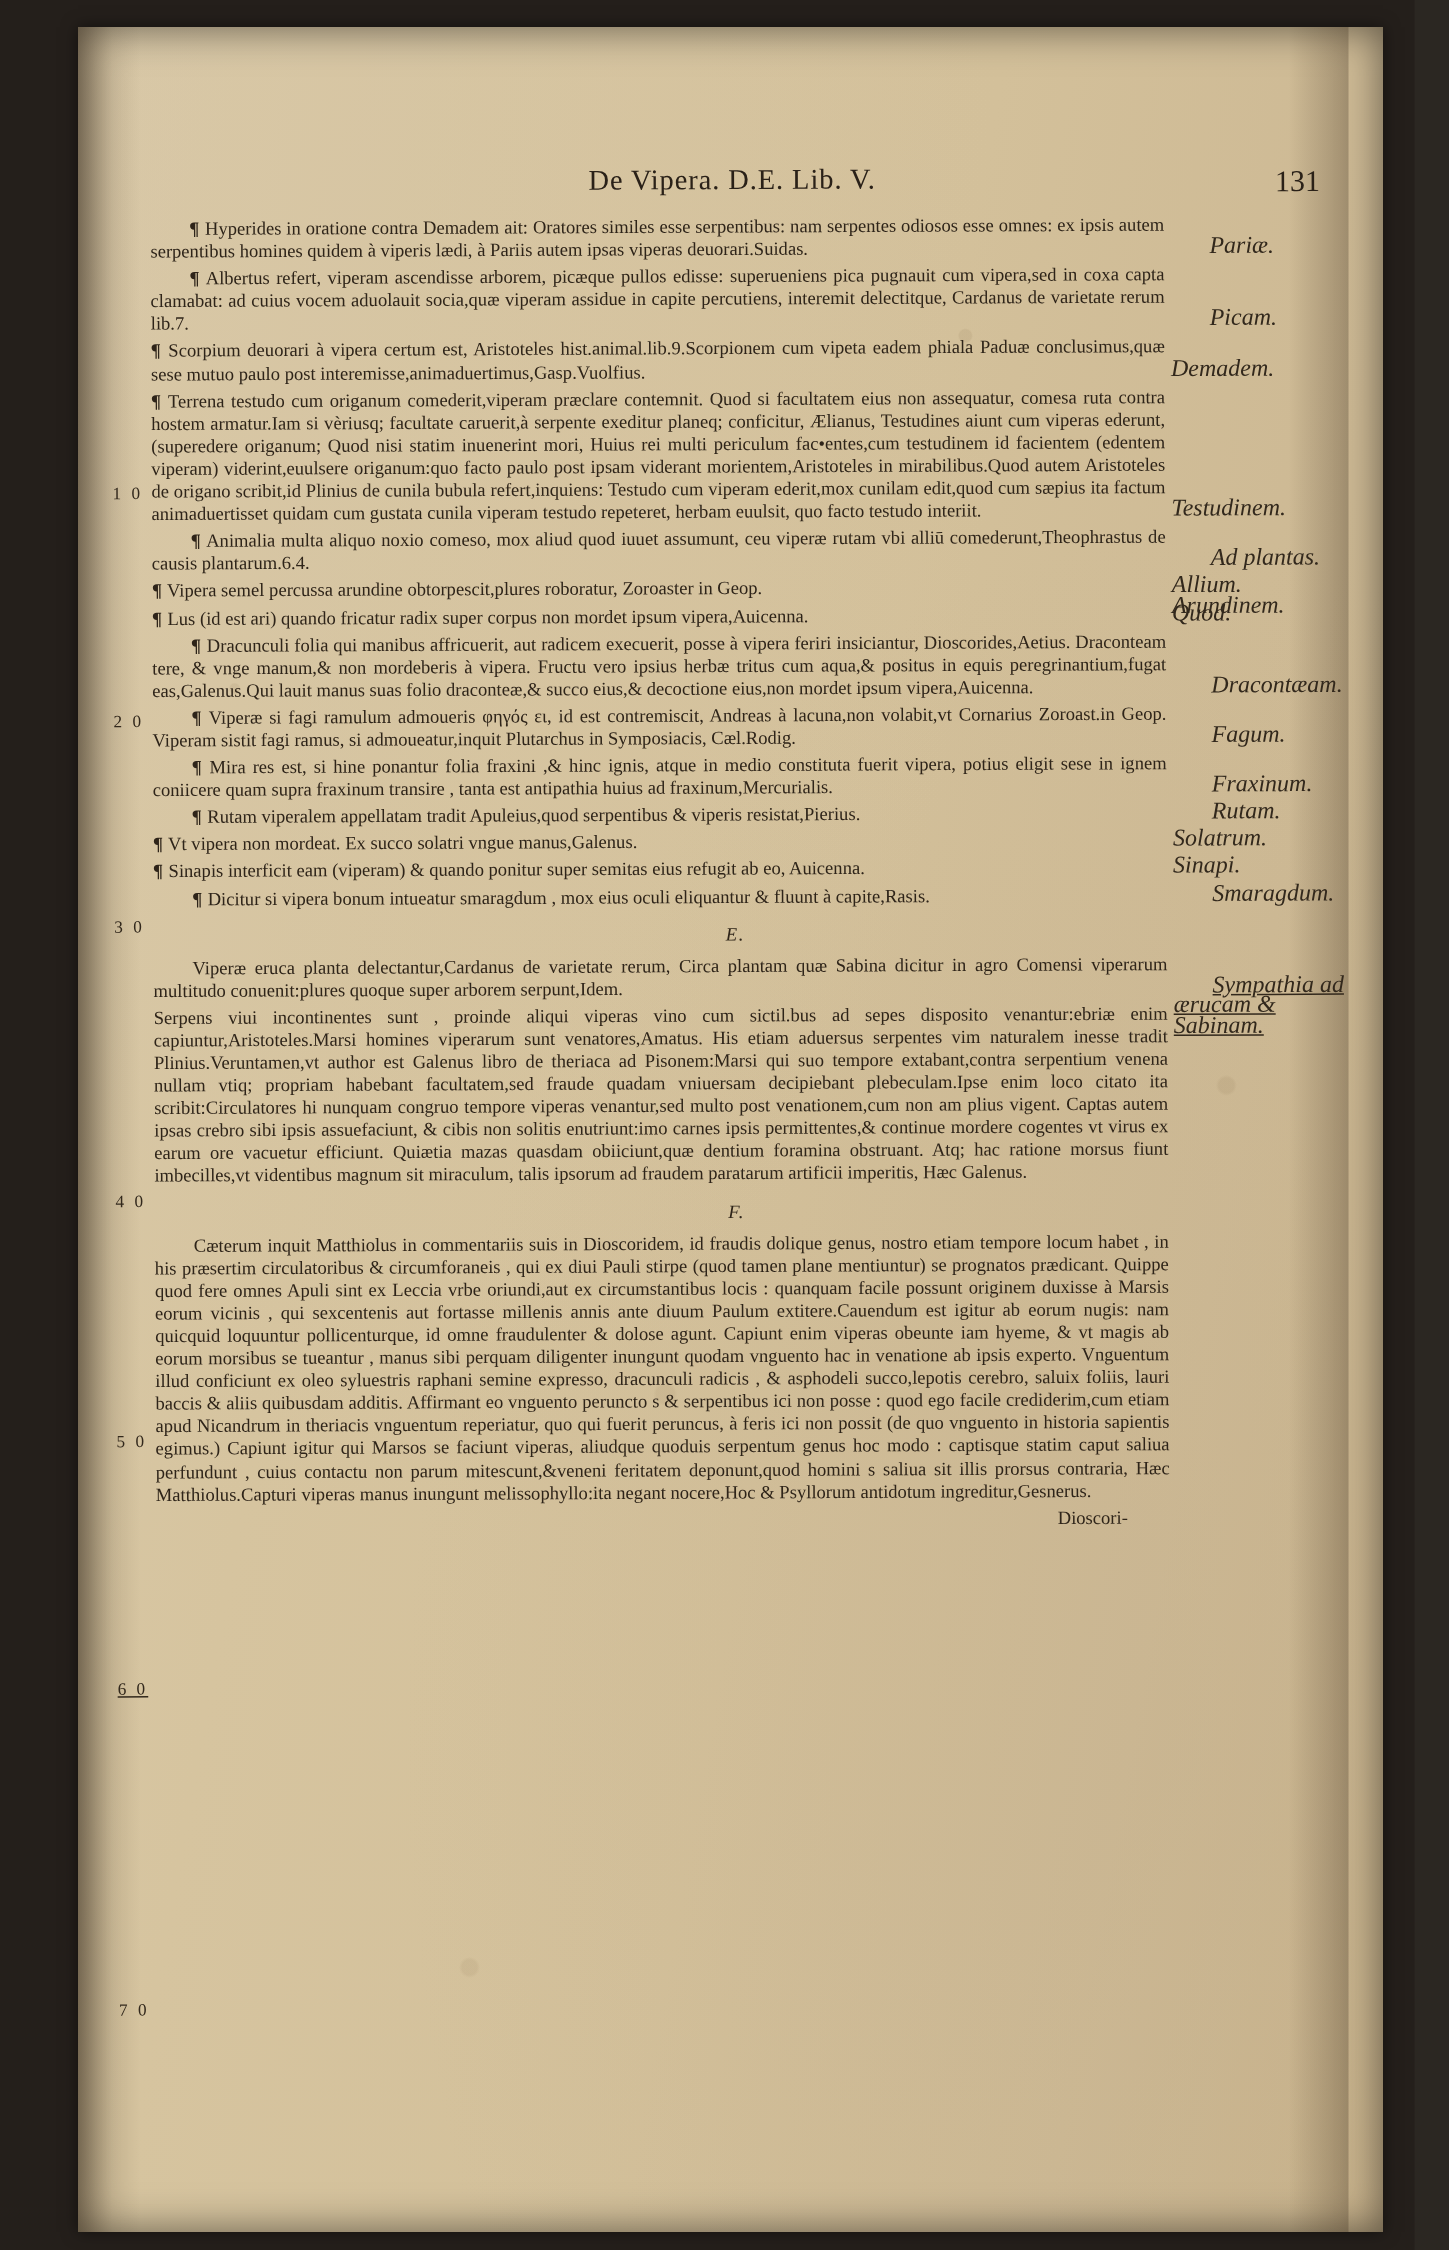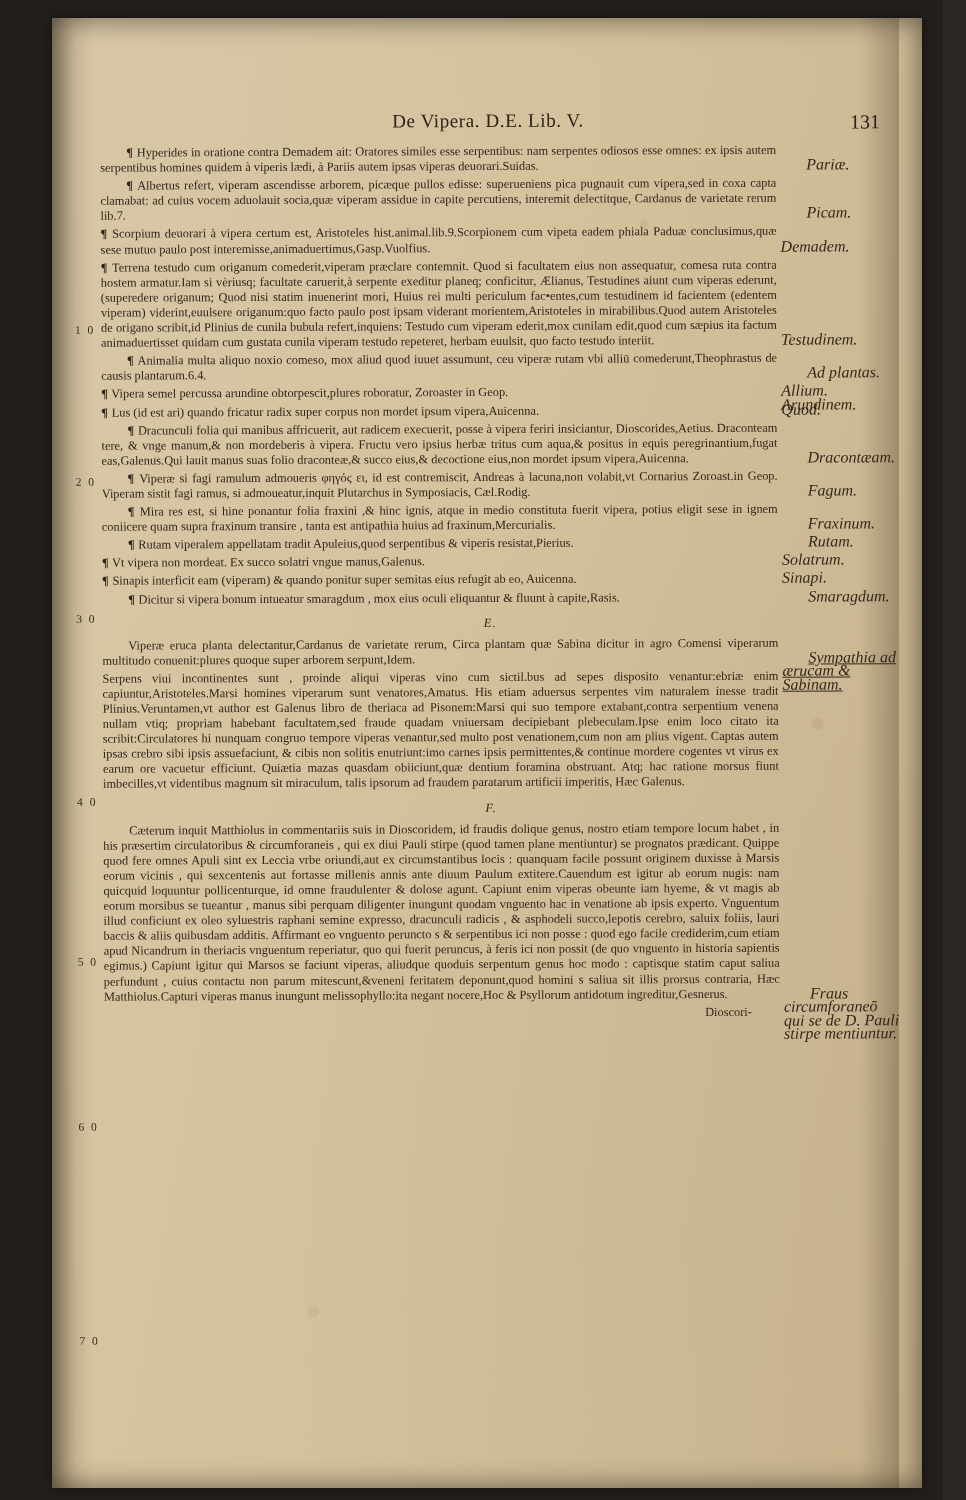--- a/index.html
+++ b/index.html
@@ -165,21 +165,21 @@
       <div class="folio">131</div>
     </div>
 
     <div class="body-col">
 
       <div class="linenum" style="top:178px;">1 0</div>
       <div class="linenum" style="top:330px;text-align:center;">2 0</div>
       <div class="linenum" style="top:467px;">3 0</div>
       <div class="linenum" style="top:650px;">4 0</div>
       <div class="linenum" style="top:810px;">5 0</div>
-      <div class="linenum" style="top:975px;">6 0</div>
+      <div class="linenum" style="top:975px;text-decoration:underline;">6 0</div>
       <div class="linenum" style="top:1145px;margin-top:44px;">7 0</div>
 
       <p class="para first-indent">
         <span class="pilcrow">¶</span>
         <span>Hyperides in oratione contra Demadem ait: Oratores similes esse serpentibus: nam serpentes odiosos esse omnes: ex ipsis autem serpentibus homines quidem à viperis lædi, à Pariis autem ipsas viperas deuorari.Suidas.</span>
         <span class="marginal">Pariæ.</span>
       </p>
 
       <p class="para first-indent">
         <span class="pilcrow">¶</span>
@@ -269,20 +269,19 @@
 
       <p class="para">
         <span class="pilcrow"></span>
         <span>Serpens viui incontinentes sunt , proinde aliqui viperas vino cum sictil.bus ad sepes disposito venantur:ebriæ enim capiuntur,Aristoteles.Marsi homines viperarum sunt venatores,Amatus. His etiam aduersus serpentes vim naturalem inesse tradit Plinius.Veruntamen,vt author est Galenus libro de theriaca ad Pisonem:Marsi qui suo tempore extabant,contra serpentium venena nullam vtiq; propriam habebant facultatem,sed fraude quadam vniuersam decipiebant plebeculam.Ipse enim loco citato ita scribit:Circulatores hi nunquam congruo tempore viperas venantur,sed multo post venationem,cum non am plius vigent. Captas autem ipsas crebro sibi ipsis assuefaciunt, &amp; cibis non solitis enutriunt:imo carnes ipsis permittentes,&amp; continue mordere cogentes vt virus ex earum ore vacuetur efficiunt. Quiætia mazas quasdam obiiciunt,quæ dentium foramina obstruant. Atq; hac ratione morsus fiunt imbecilles,vt videntibus magnum sit miraculum, talis ipsorum ad fraudem paratarum artificii imperitis, Hæc Galenus.</span>
       </p>
 
       <div class="section-letter">F.</div>
 
       <p class="para first-indent">
         <span>Cæterum inquit Matthiolus in commentariis suis in Dioscoridem, id fraudis dolique genus, nostro etiam tempore locum habet , in his præsertim circulatoribus &amp; circumforaneis , qui ex diui Pauli stirpe (quod tamen plane mentiuntur) se prognatos prædicant. Quippe quod fere omnes Apuli sint ex Leccia vrbe oriundi,aut ex circumstantibus locis : quanquam facile possunt originem duxisse à Marsis eorum vicinis , qui sexcentenis aut fortasse millenis annis ante diuum Paulum extitere.Cauendum est igitur ab eorum nugis: nam quicquid loquuntur pollicenturque, id omne fraudulenter &amp; dolose agunt. Capiunt enim viperas obeunte iam hyeme, &amp; vt magis ab eorum morsibus se tueantur , manus sibi perquam diligenter inungunt quodam vnguento hac in venatione ab ipsis experto. Vnguentum illud conficiunt ex oleo syluestris raphani semine expresso, dracunculi radicis , &amp; asphodeli succo,lepotis cerebro, saluix foliis, lauri baccis &amp; aliis quibusdam additis. Affirmant eo vnguento peruncto s &amp; serpentibus ici non posse : quod ego facile crediderim,cum etiam apud Nicandrum in theriacis vnguentum reperiatur, quo qui fuerit peruncus, à feris ici non possit (de quo vnguento in historia sapientis egimus.) Capiunt igitur qui Marsos se faciunt viperas, aliudque quoduis serpentum genus hoc modo : captisque statim caput saliua perfundunt , cuius contactu non parum mitescunt,&amp;veneni feritatem deponunt,quod homini s saliua sit illis prorsus contraria, Hæc Matthiolus.Capturi viperas manus inungunt melissophyllo:ita negant nocere,Hoc &amp; Psyllorum antidotum ingreditur,Gesnerus.</span>
-        <span class="marginal">Fraus circumforaneō qui se de D. Pauli stirpe mentiuntur.</span>
       </p>
 
       <div class="catchword">Dioscori-</div>
 
     </div>
   </div>
 </div>
 
 </body></html>

